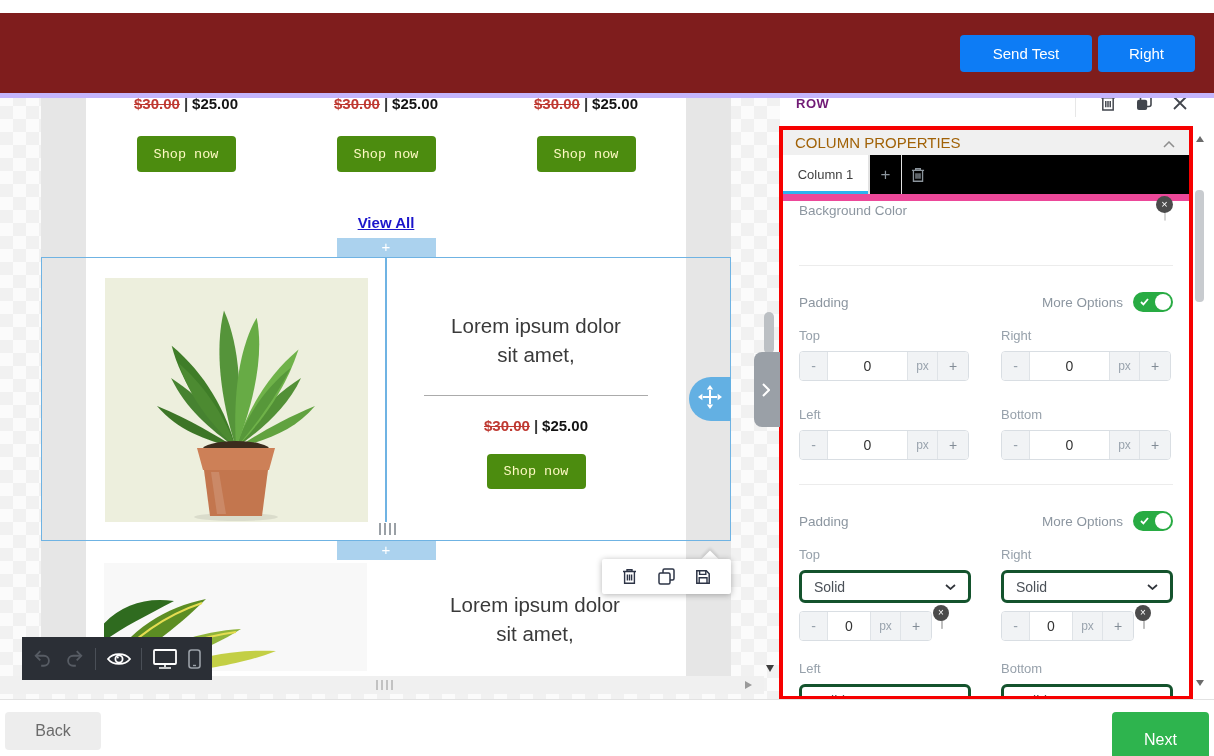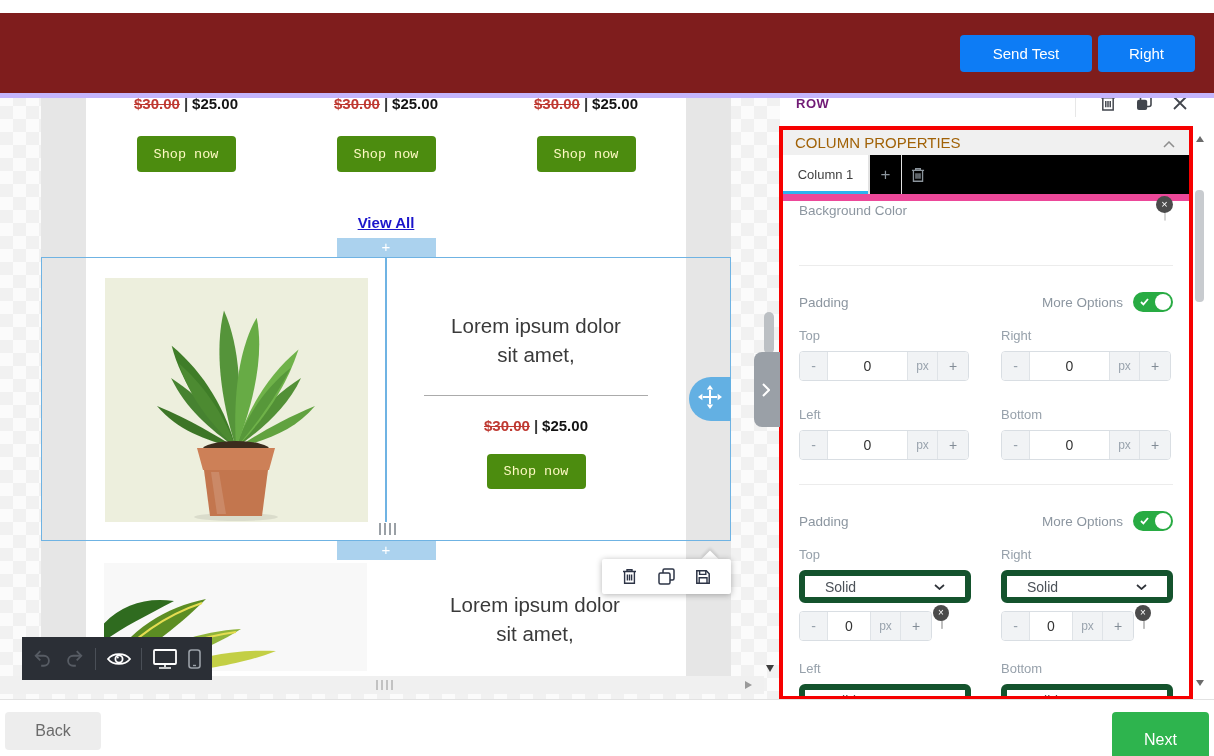--- a/index.html
+++ b/index.html
@@ -103,22 +103,22 @@
   .bgrid{display:grid;grid-template-columns:1fr 1fr;column-gap:30px;row-gap:20px;padding-bottom:40px}
   .flabel{display:block;margin-bottom:8px;font-size:13px;color:#97a1ab}
   .stepper{display:flex;height:30px;border:1px solid #d9dee3;border-radius:4px;overflow:hidden;background:#fff;
            box-sizing:border-box;max-width:170px}
   .st-btn{width:28px;background:#f1f3f5;border:none;color:#98a2ac;font-size:14px;font-family:inherit;cursor:pointer;padding:0}
   .st-minus{border-right:1px solid #dfe3e7}
   .st-plus{border-left:1px solid #dfe3e7;width:31px;color:#828c96}
   .st-val{flex:1;min-width:0;border:none;text-align:center;font-size:14px;color:#333;font-family:inherit;outline:none;padding:0}
   .st-unit{width:29px;background:#f1f3f5;border-left:1px solid #dfe3e7;color:#9aa4ae;font-size:12px;
            display:flex;align-items:center;justify-content:center}
-  .selectbox{height:33px;border:6px solid #14532d;border-radius:6px;display:flex;align-items:center;
-             justify-content:space-between;padding:0 20px;font-size:14px;color:#4b5158;background:#fff;
+  .selectbox{height:33px;border:3px solid #14532d;border-radius:6px;display:flex;align-items:center;
+             justify-content:space-between;padding:0 12px;font-size:14px;color:#4b5158;background:#fff;
              box-sizing:border-box;cursor:pointer}
   .stp-row{display:flex;align-items:flex-start;gap:9px;margin-top:8px}
   .stp-row .stepper{width:133px}
   .cswatch-wrap{position:relative}
   .cswatch{width:28px;height:28px;background:#c9c9c9;border:1px solid #c0c0c0;border-radius:3px;box-sizing:border-box;cursor:pointer}
   .badge-sm{width:16px;height:16px;top:-6px;right:-6px;font-size:10px;line-height:15px}
   .panel-scroll{position:absolute;right:7px;top:52px;bottom:10px;width:14px}
   .ps-up{position:absolute;top:4px;left:3px;border-bottom:6px solid #6b6b6b}
   .ps-down{position:absolute;bottom:4px;left:3px;border-top:6px solid #6b6b6b}
   .ps-thumb{position:absolute;top:58px;left:2px;width:9px;height:112px;background:#c8cbcf;border-radius:4px}

